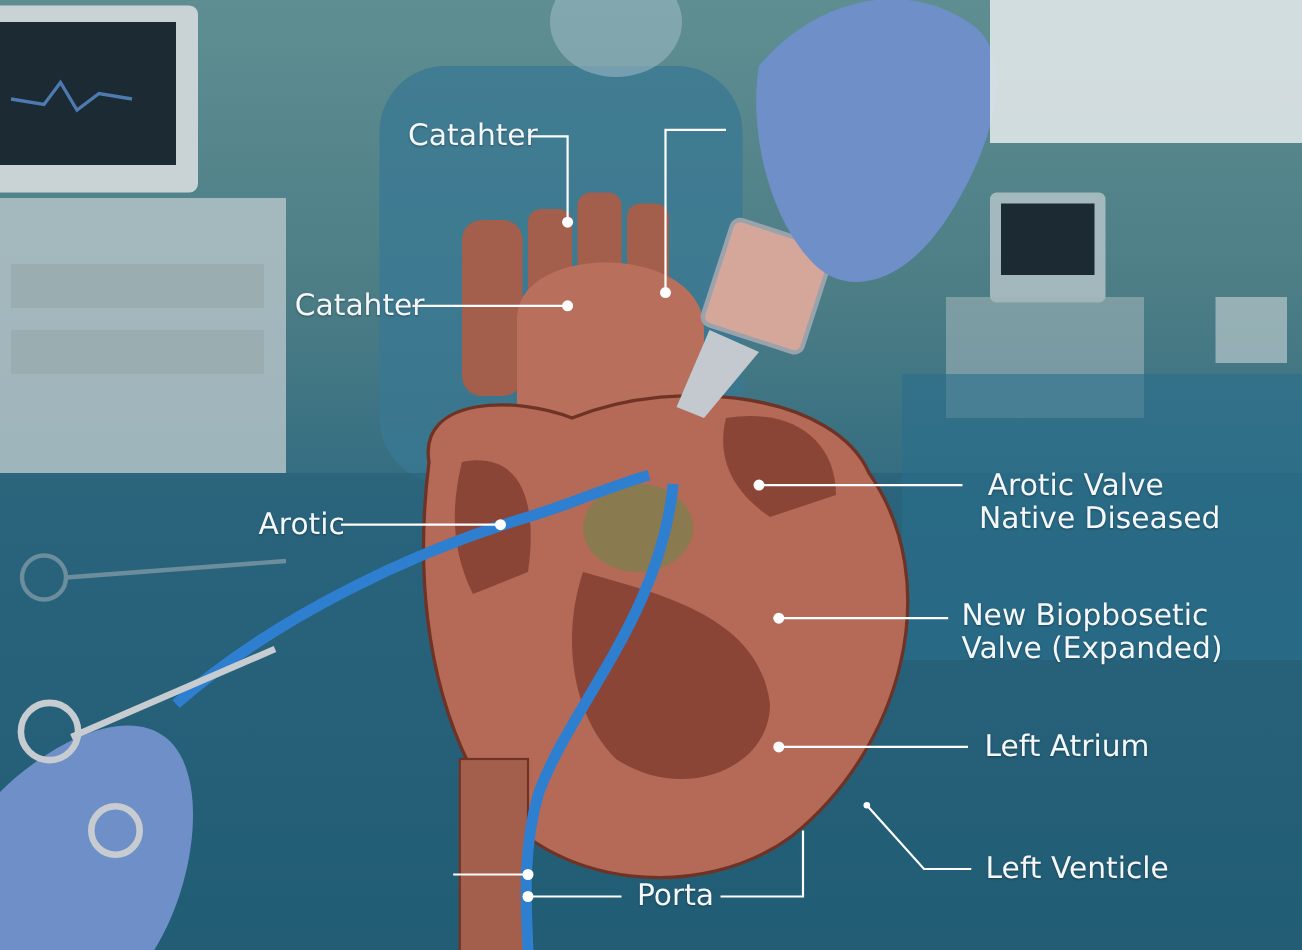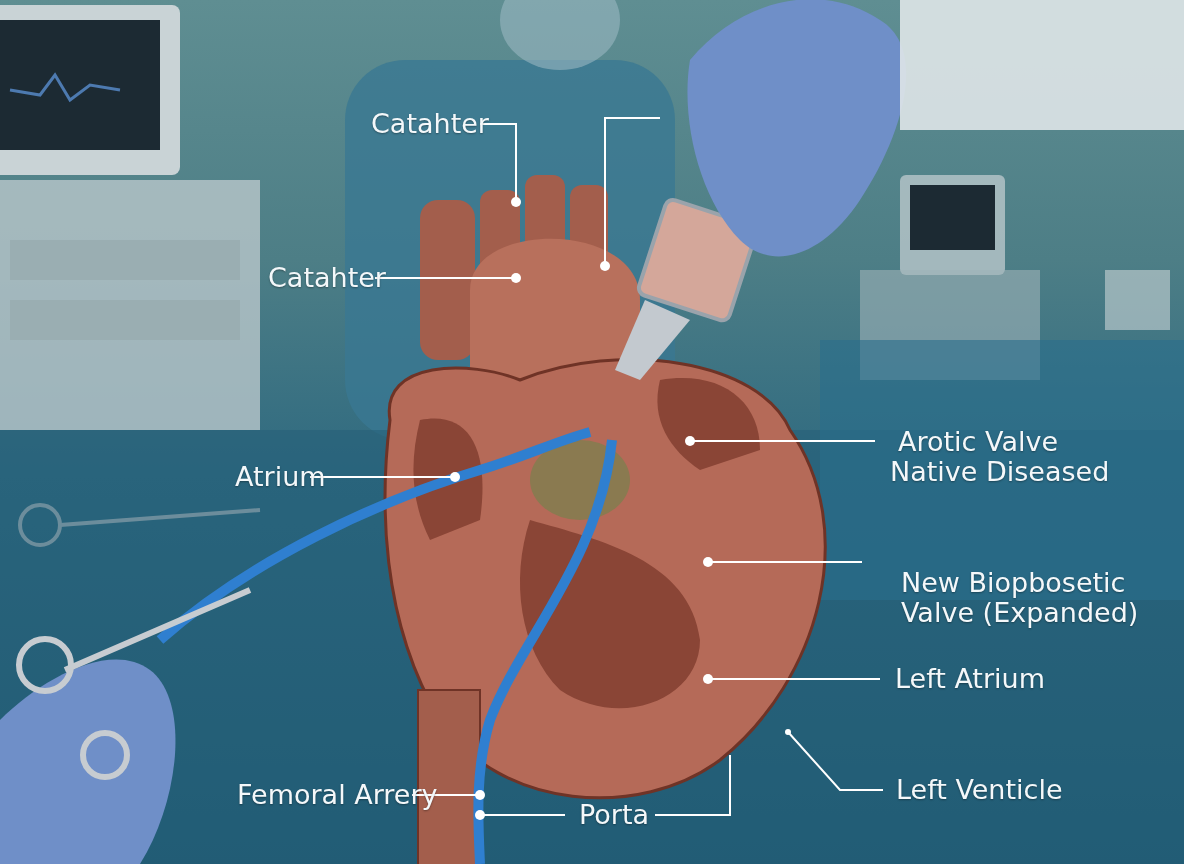--- a/index.html
+++ b/index.html
@@ -98,26 +98,25 @@
         <circle cx="708" cy="562" r="5"></circle>
     <circle cx="708" cy="679" r="5"></circle>
         <circle cx="788" cy="732" r="3"></circle>
     <circle cx="480" cy="795" r="5"></circle>
         <circle cx="480" cy="815" r="5"></circle>
   </g>
 </svg>
 
 <div class="label" style="left:371px;top:110px;">Catahter</div>
 <div class="label" style="left:268px;top:264px;">Catahter</div>
-<div class="label" style="left:235px;top:463px;">Atrium</div>
+<div class="label" style="left:235px;top:463px;">Arotic</div>
 <div class="label label-2l" style="left:890px;top:427px;">
   <div style="padding-left:8px">Arotic Valve</div>
   <div>Native Diseased</div>
 </div>
-<div class="label label-2l" style="left:874px;top:568px;margin-left:27px;">
+<div class="label label-2l" style="left:874px;top:545px;">
   <div>New Biopbosetic</div>
   <div>Valve (Expanded)</div>
 </div>
 <div class="label" style="left:895px;top:665px;">Left Atrium</div>
 <div class="label" style="left:896px;top:776px;">Left Venticle</div>
-<div class="label" style="left:237px;top:781px;">Femoral Arrery</div>
 <div class="label" style="left:579px;top:801px;text-align:center;">Porta</div>
 </div>
 
 </body></html>

